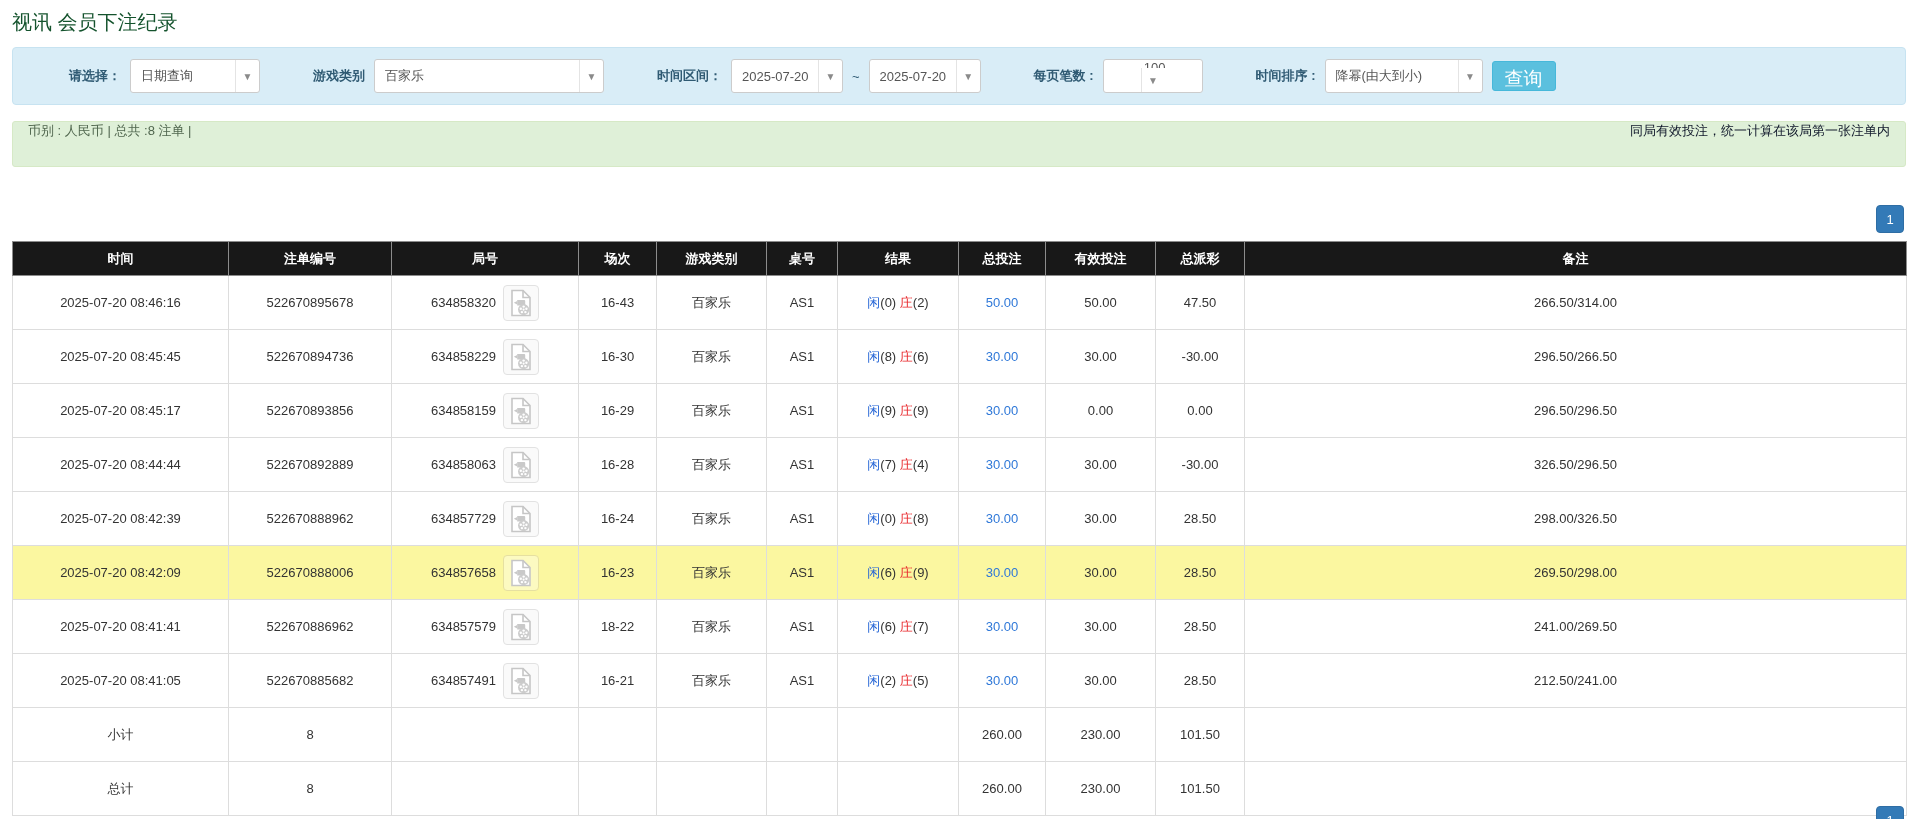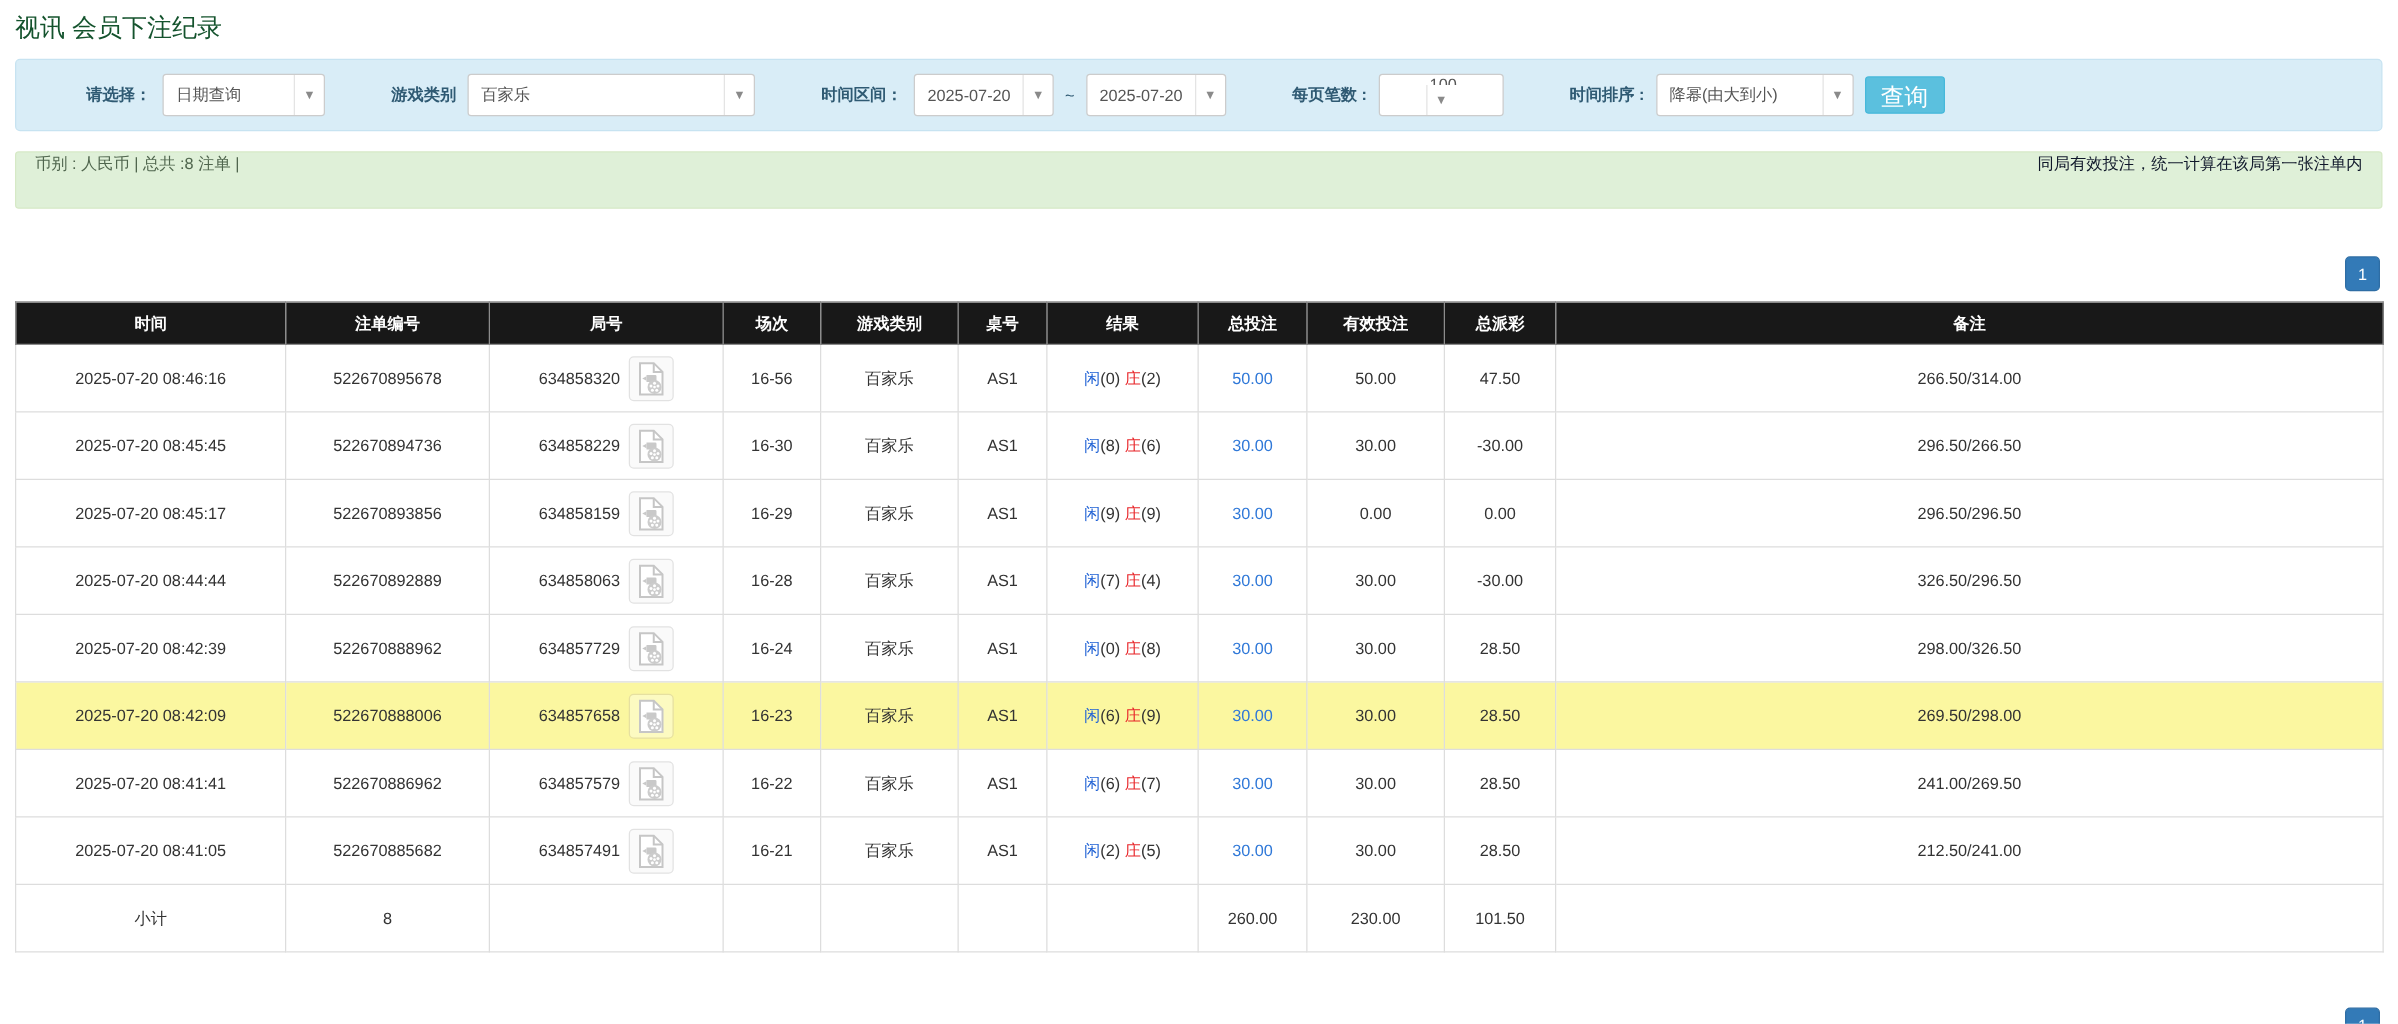--- a/index.html
+++ b/index.html
@@ -188,21 +188,21 @@
       <td>2025-07-20 08:46:16</td>
       <td>522670895678</td>
       <td><span class="round-wrap">
             <span>634858320</span>
             <button class="video-btn">
               <svg width="24" height="28" viewBox="0 0 24 28">
                 <use href="#video-file-glyph"></use>
               </svg>
             </button>
           </span></td>
-      <td>16-56</td>
+      <td>16-43</td>
       <td>百家乐</td>
       <td>AS1</td>
       <td><span class="res-p">闲</span><span class="res-n">(0)</span> <span class="res-b">庄</span><span class="res-n">(2)</span></td>
       <td><a class="amt-link">50.00</a></td>
       <td>50.00</td>
       <td>47.50</td>
       <td>266.50/314.00</td>
     </tr>
     <tr>
       <td>2025-07-20 08:45:45</td>
@@ -308,21 +308,21 @@
       <td>2025-07-20 08:41:41</td>
       <td>522670886962</td>
       <td><span class="round-wrap">
             <span>634857579</span>
             <button class="video-btn">
               <svg width="24" height="28" viewBox="0 0 24 28">
                 <use href="#video-file-glyph"></use>
               </svg>
             </button>
           </span></td>
-      <td>16-22</td>
+      <td>18-22</td>
       <td>百家乐</td>
       <td>AS1</td>
       <td><span class="res-p">闲</span><span class="res-n">(6)</span> <span class="res-b">庄</span><span class="res-n">(7)</span></td>
       <td><a class="amt-link">30.00</a></td>
       <td>30.00</td>
       <td>28.50</td>
       <td>241.00/269.50</td>
     </tr>
     <tr>
       <td>2025-07-20 08:41:05</td>
@@ -352,18 +352,31 @@
       <td></td>
       <td></td>
       <td></td>
       <td></td>
       <td></td>
       <td>260.00</td>
       <td>230.00</td>
       <td>101.50</td>
       <td></td>
     </tr>
+    <tr>
+      <td>总计</td>
+      <td>8</td>
+      <td></td>
+      <td></td>
+      <td></td>
+      <td></td>
+      <td></td>
+      <td>260.00</td>
+      <td>230.00</td>
+      <td>101.50</td>
+      <td></td>
+    </tr>
   </tfoot>
 </table>
 
 <div class="pager-bottom">
   <div class="page-btn">1</div>
 </div>
 
 </body></html>

